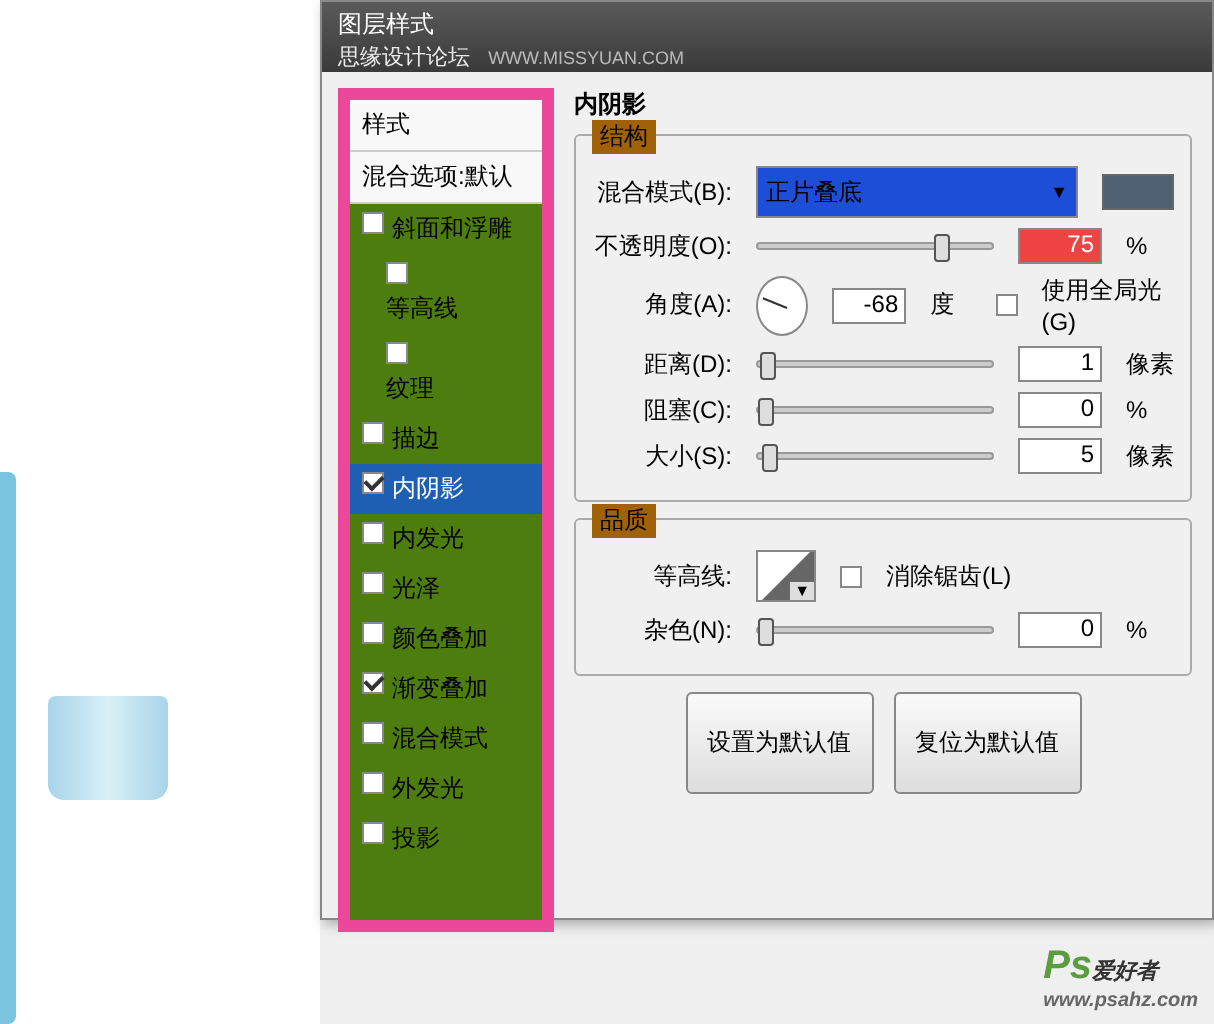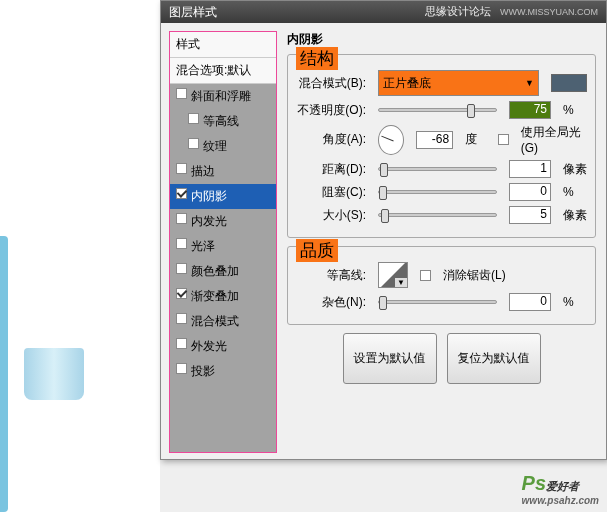--- a/index.html
+++ b/index.html
@@ -1,44 +1,44 @@
 <!DOCTYPE html>
 <html><head>
 <meta charset="utf-8">
 <style>
 * { box-sizing: border-box; margin: 0; padding: 0; }
 body { font-family: "Microsoft YaHei", SimSun, sans-serif; font-size: 12px; background: #efefef; width: 607px; height: 512px; position: relative; overflow: hidden; }
 .canvas-bg { position: absolute; left: 0; top: 0; width: 160px; height: 512px; background: #fff; }
 .canvas-obj { position: absolute; left: 24px; top: 348px; width: 60px; height: 52px; background: linear-gradient(90deg, #a8d4e8, #d8f0f8, #a8d4e8); border-radius: 4px 4px 8px 8px; }
 .blue-edge { position: absolute; left: 0; top: 236px; width: 8px; height: 276px; background: #7ac4e0; border-radius: 0 4px 4px 0; }
 .dlg { position: absolute; left: 160px; top: 0; width: 447px; height: 460px; background: #f0f0f0; border: 1px solid #888; box-shadow: 2px 2px 6px rgba(0,0,0,.3); }
-.titlebar { height: 22px; background: linear-gradient(#5a5a5a, #3a3a3a); color: #fff; padding: 3px 8px; display: flex; justify-content: space-between; }
+.titlebar { height: 35px; background: linear-gradient(#5a5a5a, #3a3a3a); color: #fff; padding: 3px 8px; display: flex; justify-content: space-between; flex-direction: column; }
 .brand { font-size: 11px; opacity: .9; }
 .brand-url { font-size: 9px; opacity: .7; margin-left: 6px; }
 .dlg-body { display: flex; height: 438px; }
-.style-list { width: 108px; border-right: 1px solid #aaa; background: #a3a3a3; margin: 8px 0 8px 8px; border: 1px solid #ec4899; }
+.style-list { width: 108px; border-right: 1px solid #aaa; background: #4d7c0f; margin: 8px 0 8px 8px; border: 6px solid #ec4899; }
 .style-list .hdr { padding: 4px 6px; border-bottom: 1px solid #ccc; background: #f8f8f8; }
 .style-list .item { padding: 4px 6px; display: flex; align-items: flex-start; gap: 4px; cursor: pointer; }
-.style-list .item.sub { padding-left: 18px; }
+.style-list .item.sub { padding-left: 18px; flex-direction: column; }
 .style-list .item.selected { background: #1e5fb4; color: #fff; }
 .style-list .item.active-check .chk::after { content: ""; position: absolute; left: 2px; top: -1px; width: 4px; height: 7px; border: solid #333; border-width: 0 2px 2px 0; transform: rotate(45deg); }
 .chk { width: 11px; height: 11px; border: 1px solid #888; background: #fff; display: inline-block; position: relative; flex-shrink: 0; }
 .panel { flex: 1; padding: 8px 10px; }
 .group { border: 1px solid #aaa; border-radius: 3px; padding: 10px 8px 8px; margin-bottom: 8px; position: relative; }
-.group-title { position: absolute; top: -8px; left: 8px; background: #f97316; padding: 0 4px; font-size: 17px; }
+.group-title { position: absolute; top: -8px; left: 8px; background: #a16207; padding: 0 4px; font-size: 12px; }
 .panel-title { font-weight: bold; margin-bottom: 6px; }
 .row { display: flex; align-items: center; margin: 5px 0; gap: 12px; }
 .lbl { width: 70px; text-align: right; flex-shrink: 0; }
-.combo { flex: 1; height: 20px; border: 1px solid #888; background: #f97316; display: flex; align-items: center; padding: 12px 4px; justify-content: space-between; }
+.combo { flex: 1; height: 20px; border: 1px solid #888; background: #1d4ed8; display: flex; align-items: center; padding: 12px 4px; justify-content: space-between; }
 .combo .arrow { font-size: 9px; }
 .color-sw { width: 36px; height: 18px; border: 1px solid #666; }
 .slider { flex: 1; height: 4px; background: #ccc; border: 1px solid #999; position: relative; border-radius: 2px; }
 .slider .thumb { position: absolute; top: -5px; width: 8px; height: 14px; background: #ddd; border: 1px solid #555; border-radius: 2px; }
 .num-input { width: 42px; height: 18px; border: 1px solid #888; background: #fff; text-align: right; padding: 0 3px; }
-.num-input.hl { background: #4d7c0f; color: #fff; }
+.num-input.hl { background: #ef4444; color: #fff; }
 .unit { width: 24px; }
 .angle-dial { width: 30px; height: 30px; border: 1px solid #888; border-radius: 50%; background: #fff; position: relative; }
 .angle-dial::after { content: ""; position: absolute; left: 14px; top: 2px; width: 1px; height: 13px; background: #333; transform-origin: bottom; transform: rotate(-68deg); }
 .contour { width: 30px; height: 26px; border: 1px solid #888; background: linear-gradient(135deg, #fff 49%, #666 51%); display: flex; }
 .contour .arrow { align-self: flex-end; font-size: 8px; margin-left: auto; background: #ddd; padding: 0 2px; }
 .btn { padding: 16px 10px; border: 1px solid #888; background: linear-gradient(#fafafa,#ddd); border-radius: 3px; cursor: pointer; }
 .btn-row { display: flex; gap: 10px; justify-content: center; margin-top: 6px; }
 .watermark { position: absolute; right: 8px; bottom: 6px; font-size: 20px; font-weight: bold; color: #5a9c3e; font-style: italic; }
 .watermark .txt { font-size: 11px; color: #333; }
 .watermark .url { font-size: 10px; color: #666; display: block; text-align: right; }

